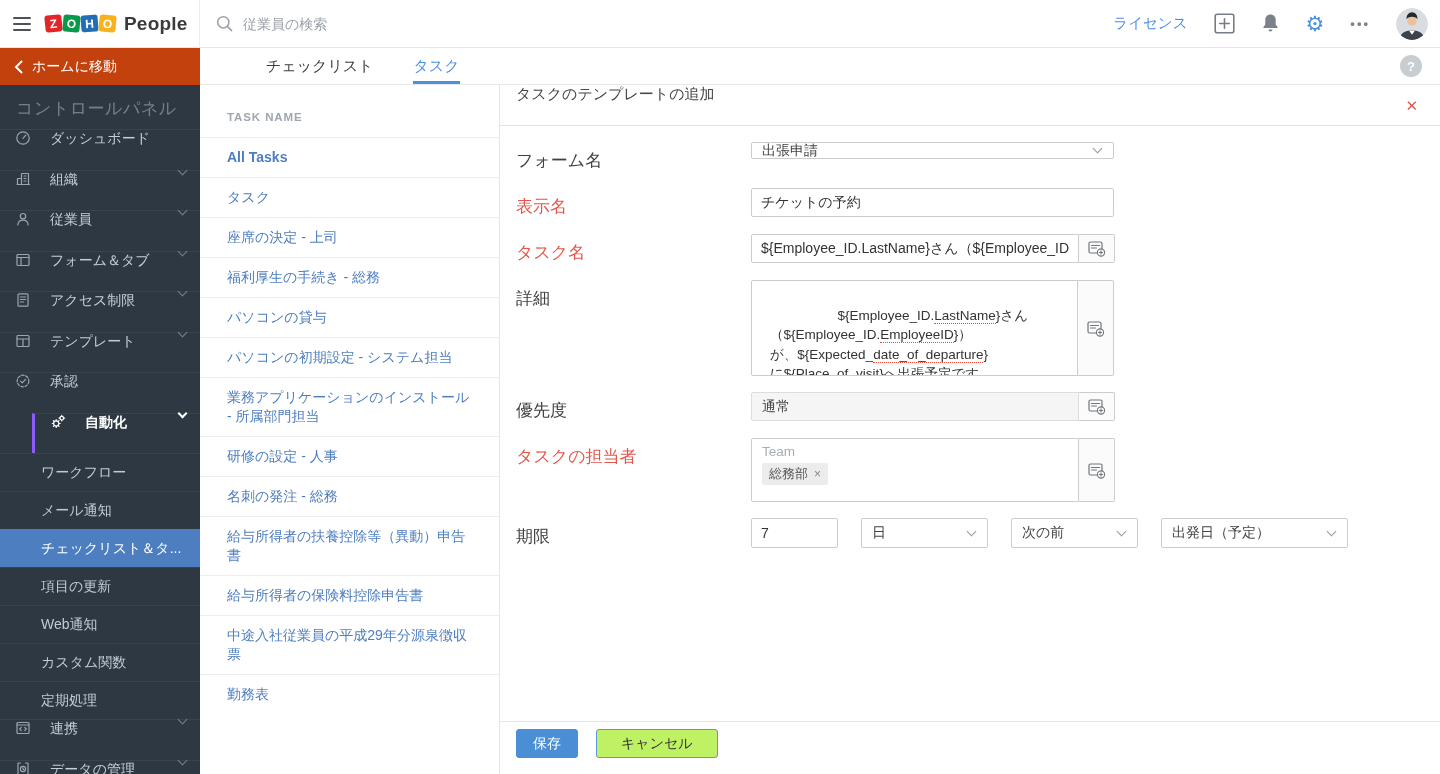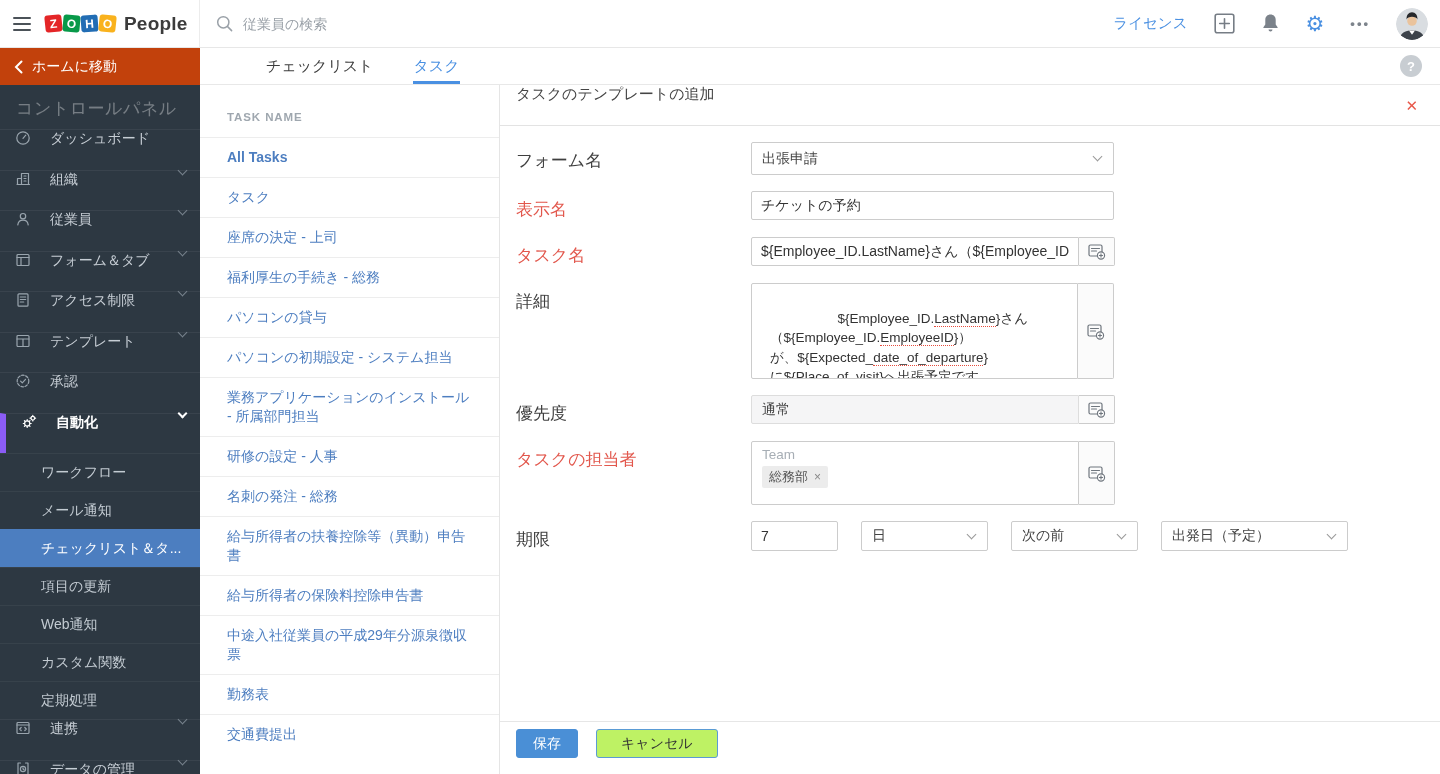--- a/index.html
+++ b/index.html
@@ -32,21 +32,21 @@
   
   #main { display:flex; height:726px; }
   #leftcol { width:200px; display:flex; flex-direction:column; }
   .back-bar { height:37px; background:#c2410c; color:#fff; display:flex; align-items:center;
       padding-left:14px; gap:9px; font-size:14px; cursor:pointer; }
   #sidebar { flex:1; background:#2d3842; overflow:hidden; }
   .side-title { padding:12px 16px 9px; font-size:17px; color:rgba(255,255,255,.35); letter-spacing:.5px; }
   .side-item { height:40.5px; display:flex; align-items:flex-start; padding:0 14px; gap:19px;
       color:#c7ced5; font-size:14px; border-top:1px solid rgba(255,255,255,.06); cursor:pointer; }
   .side-item .slabel { flex:1; }
-  .side-item.active { border-left:6px solid #8b5cf6; color:#fff; font-weight:bold; }
+  .side-item.active { border-left:3px solid #8b5cf6; color:#fff; font-weight:bold;margin-left:32px; }
   .sicon { width:17px; display:inline-flex; justify-content:center; }
   .sicon svg { stroke:#9aa5ae; fill:none; stroke-width:1.2; stroke-linecap:round; stroke-linejoin:round; }
   .side-item.active .sicon svg { stroke:#fff; }
   .chv { width:7px; height:7px; border-right:1.5px solid #77828c; border-bottom:1.5px solid #77828c;
       transform:rotate(45deg); display:inline-block; margin-top:-4px; }
   .side-item.active .chv { border-color:#fff; border-width:2px; }
   .side-sub { height:38px; display:flex; align-items:center; padding-left:41px; color:#c3cbd2;
       font-size:14px; border-top:1px solid rgba(255,255,255,.05); cursor:pointer; }
   .side-sub.active { background:#4c7ec0; color:#fff; border-top-color:transparent; }
 
@@ -69,21 +69,21 @@
 
   
   #formpanel { flex:1; position:relative; overflow:hidden; }
   .form-head { height:41px; display:flex; padding:0 16px; border-bottom:1px solid #e3e3e3; }
   .form-title { font-size:15px; color:#454545; }
   .close-x { position:absolute; right:22px; top:12px; color:#e8584a; font-size:15px; font-weight:bold; cursor:pointer; }
   .form-body { padding:16px 0 0 16px; }
   .frow { display:flex; margin-bottom:16px; }
   .flabel { width:235px; padding-top:7px; font-size:17px; color:#3f3f3f; }
   .flabel.required { color:#e2574c; }
-  .select-box { width:363px; height:33px; border:1px solid #ccc; border-radius:2px; display:flex;
+  .select-box { width:363px; height:17px; border:1px solid #ccc; border-radius:2px; display:flex;
       align-items:center; padding:0 10px; font-size:14px; color:#444; cursor:pointer; background:#fff; }
   .select-box .sval { flex:1; }
   .select-box .chv, .due-select .chv { border-color:#999; margin-right:2px; }
   .text-input { width:363px; height:29px; border:1px solid #ccc; border-radius:2px; padding:0 9px;
       font-size:14px; color:#333; font-family:inherit; outline:none; background:#fff; }
   .with-btn { display:flex; }
   .with-btn .text-input.short { width:328px; border-radius:2px 0 0 2px; }
   .field-btn { width:36px; height:29px; border:1px solid #ccc; border-left:none; background:#fbfbfb;
       display:flex; align-items:center; justify-content:center; cursor:pointer; border-radius:0 2px 2px 0; }
   .desc-box { width:327px; height:96px; border:1px solid #ccc; border-radius:2px 0 0 2px; padding:5px 18px;
@@ -334,21 +334,20 @@
           <div class="task-row"><span>福利厚生の手続き - 総務</span></div>
           <div class="task-row"><span>パソコンの貸与</span></div>
           <div class="task-row"><span>パソコンの初期設定 - システム担当</span></div>
           <div class="task-row"><span>業務アプリケーションのインストール - 所属部門担当</span></div>
           <div class="task-row"><span>研修の設定 - 人事</span></div>
           <div class="task-row"><span>名刺の発注 - 総務</span></div>
           <div class="task-row"><span>給与所得者の扶養控除等（異動）申告書</span></div>
           <div class="task-row"><span>給与所得者の保険料控除申告書</span></div>
           <div class="task-row"><span>中途入社従業員の平成29年分源泉徴収票</span></div>
           <div class="task-row"><span>勤務表</span></div>
-          <div class="task-row"><span>交通費提出</span></div>
         </div>
 
         <div id="formpanel">
           <div class="form-head">
             <span class="form-title">タスクのテンプレートの追加</span>
             <span class="close-x">✕</span>
           </div>
 
           <div class="form-body">
 

